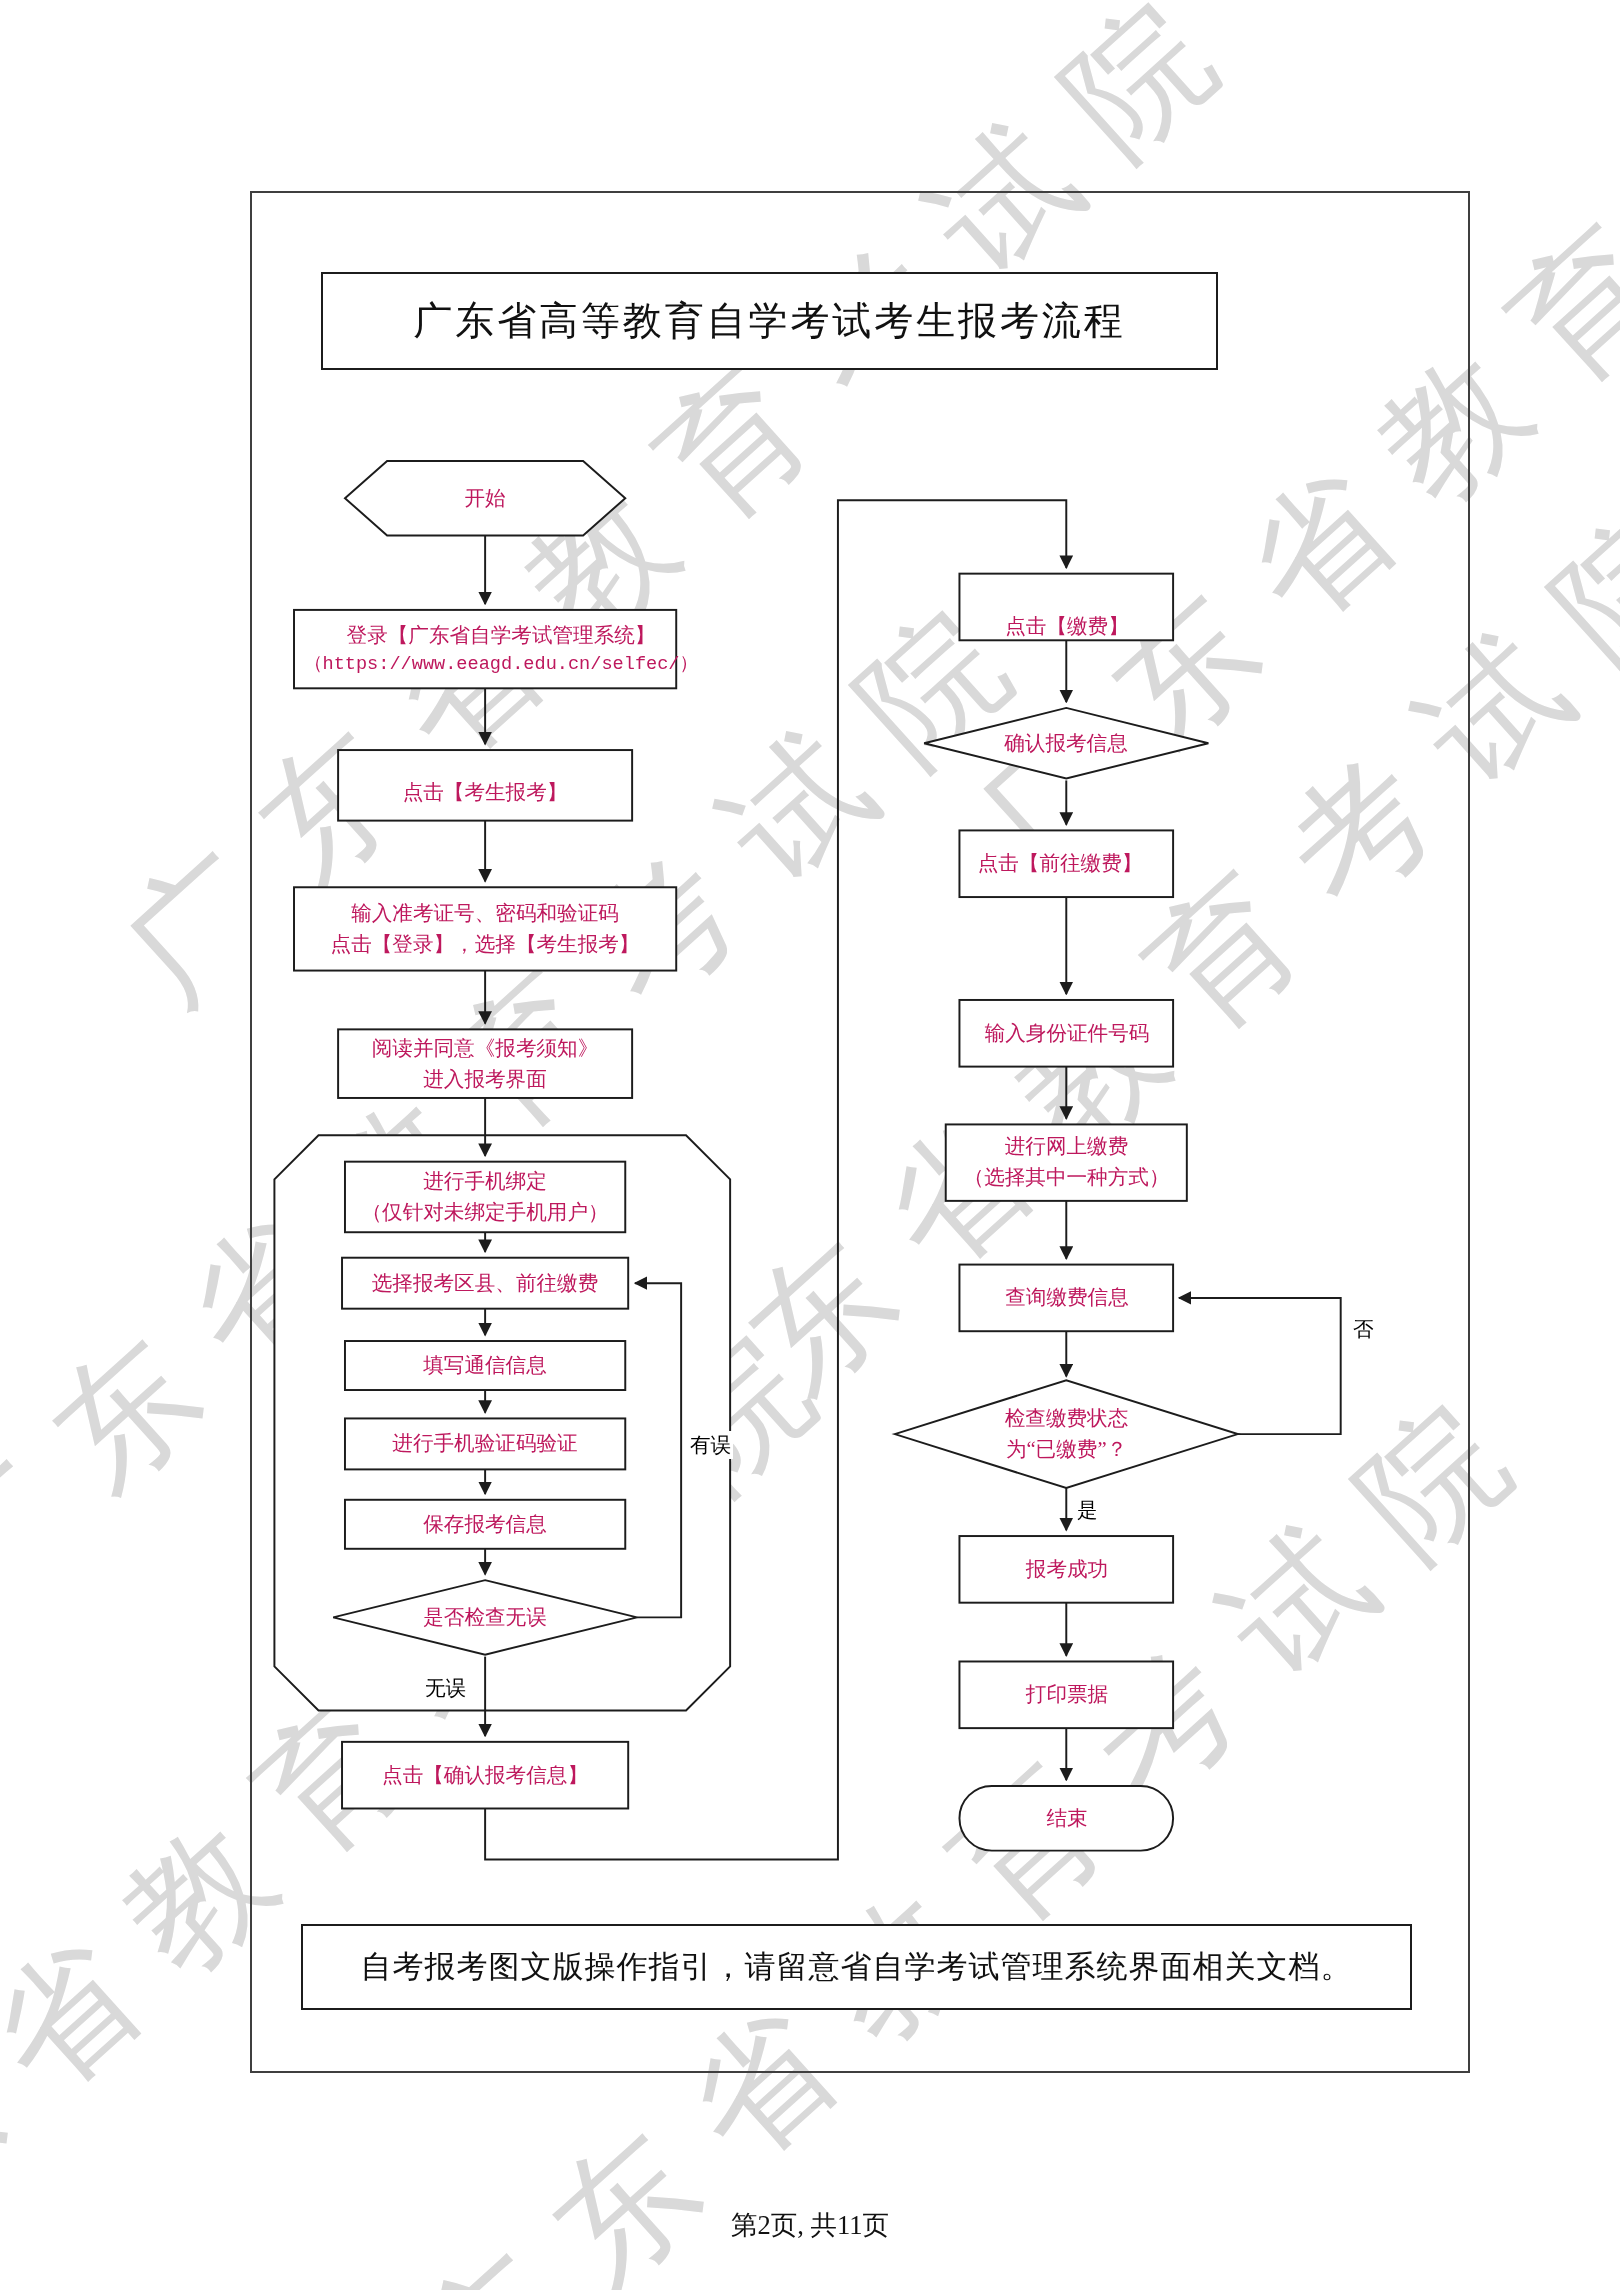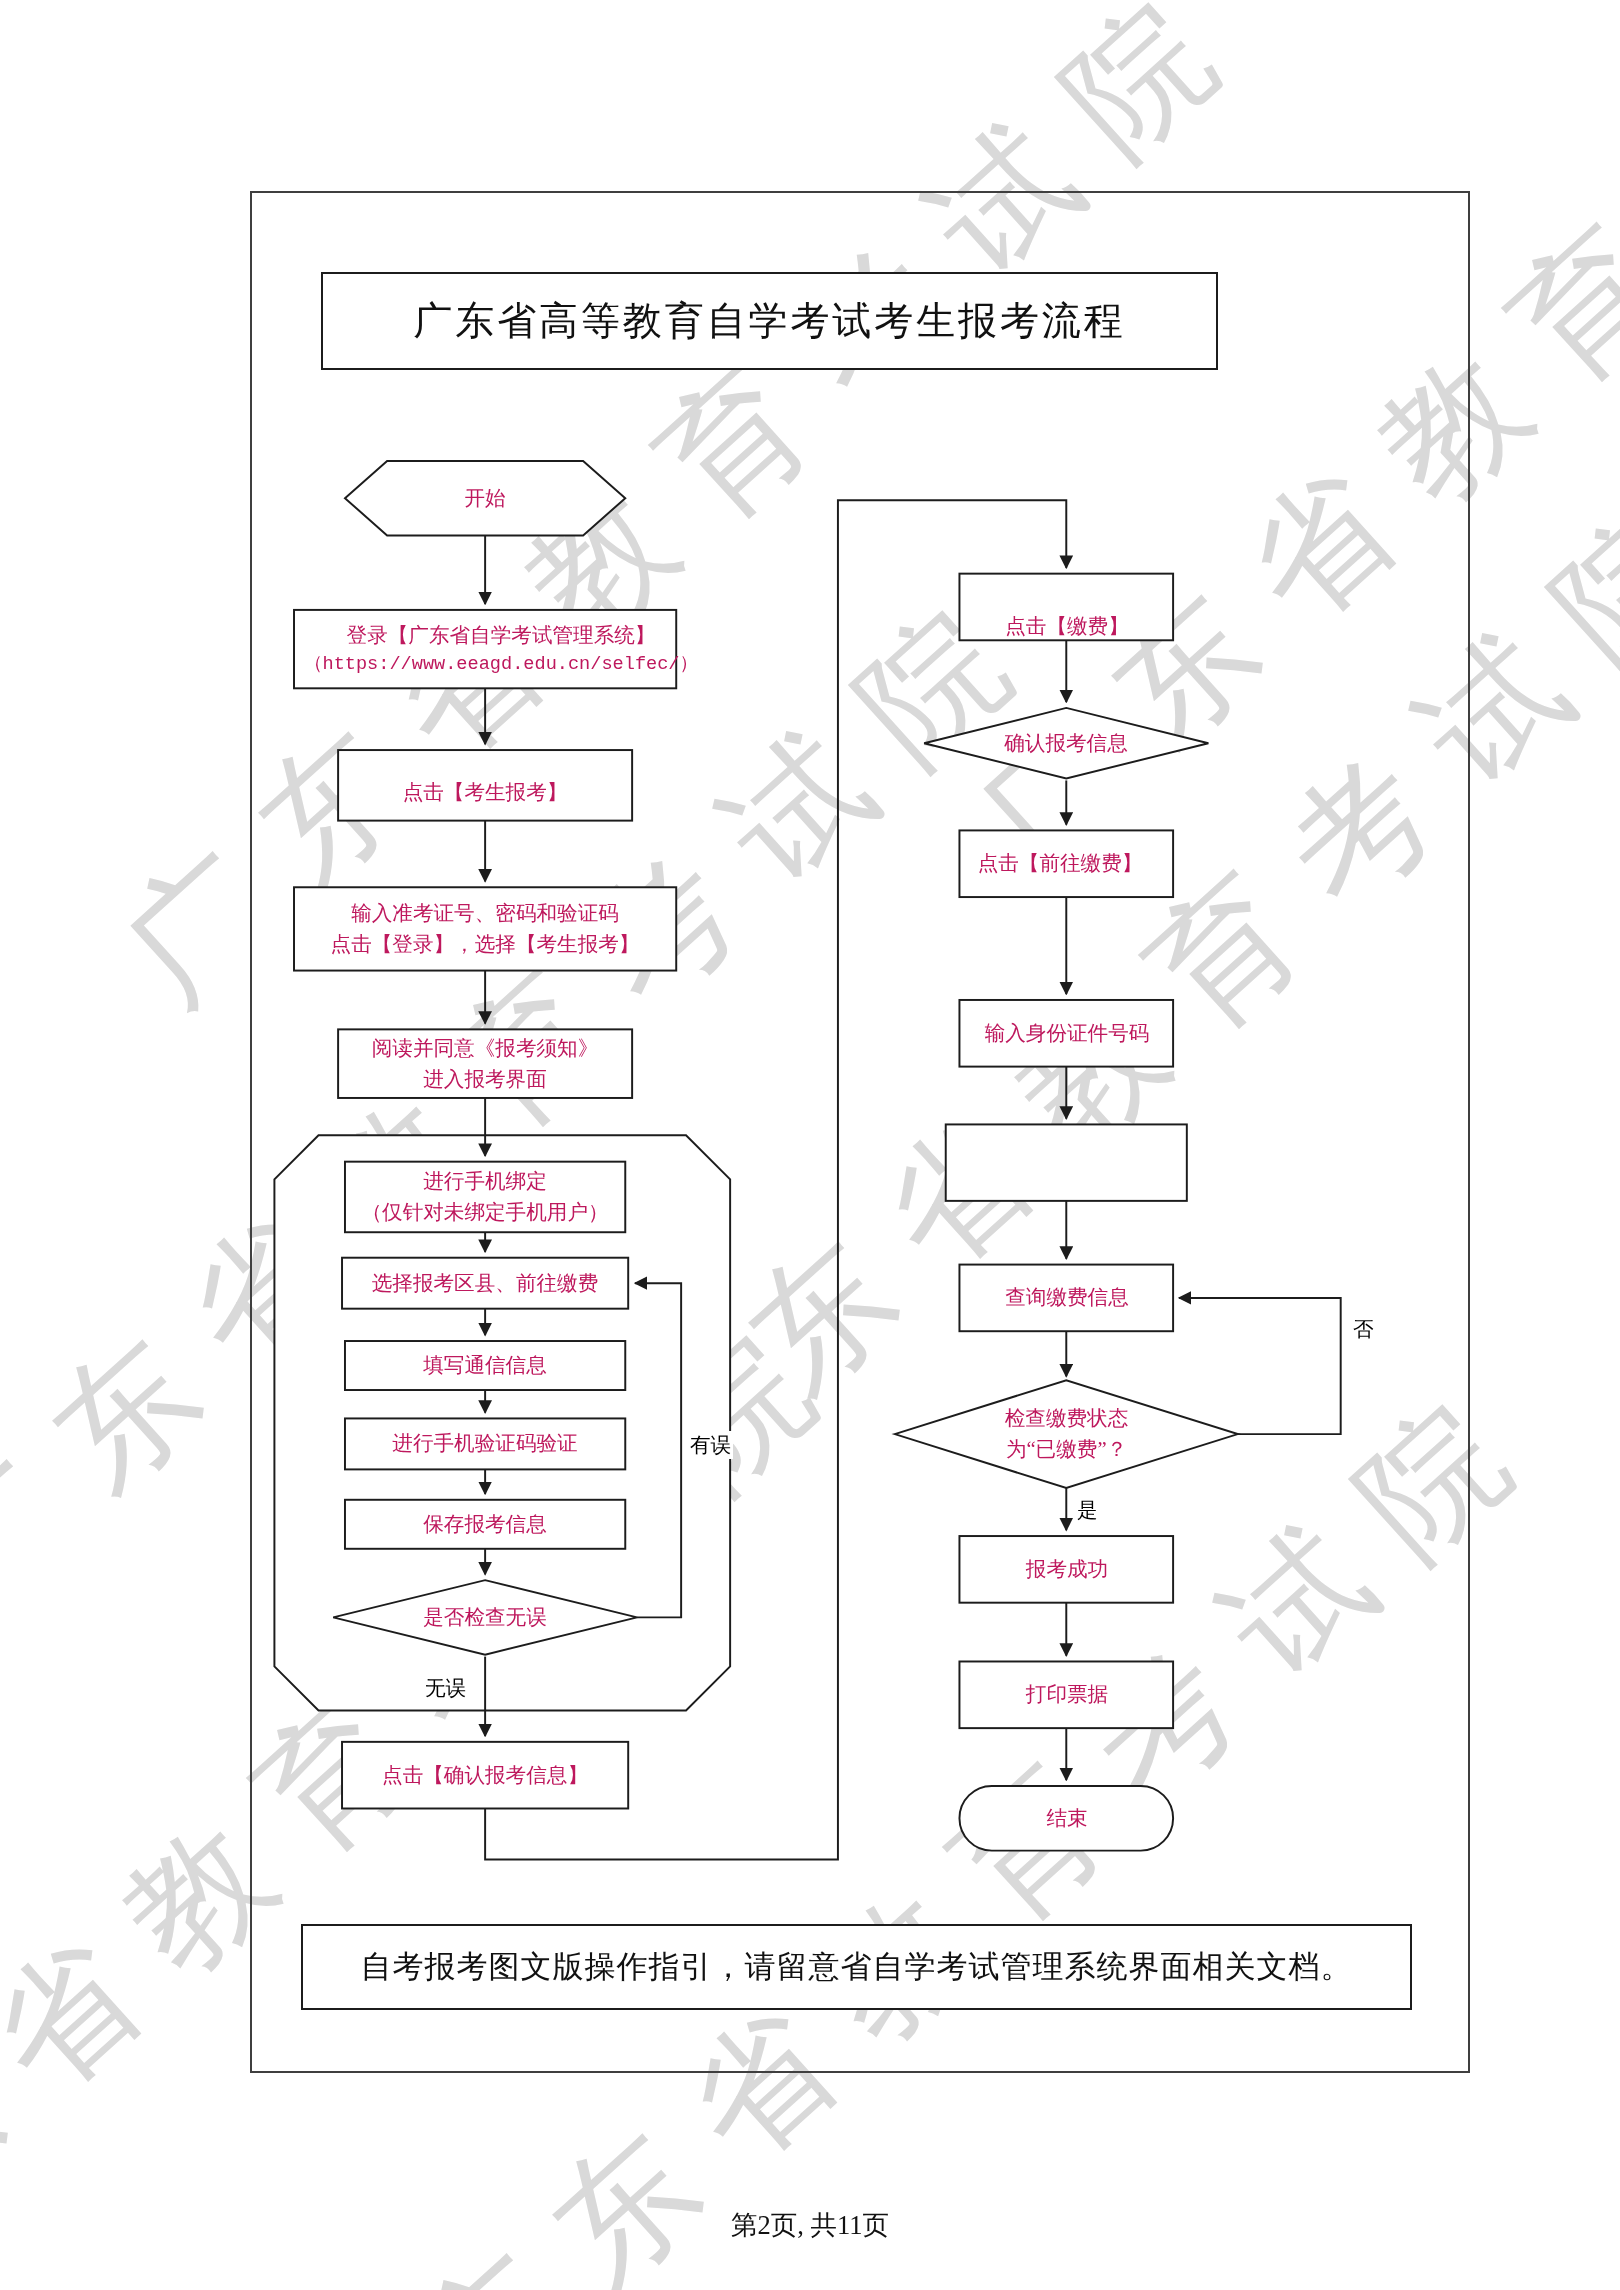--- a/index.html
+++ b/index.html
@@ -147,20 +147,22 @@
   <div class="node-label" style="left:345px;top:1341px;width:280px;height:49px">填写通信信息</div>
   <div class="node-label" style="left:345px;top:1418px;width:280px;height:51px">进行手机验证码验证</div>
   <div class="node-label" style="left:345px;top:1500px;width:280px;height:49px">保存报考信息</div>
   <div class="node-label" style="left:333px;top:1580px;width:304px;height:74px">是否检查无误</div>
   <div class="node-label" style="left:342px;top:1742px;width:286px;height:67px">点击【确认报考信息】</div>
 
   <div class="node-label" style="left:960px;top:593px;width:214px;height:67px">点击【缴费】</div>
   <div class="node-label" style="left:924px;top:708px;width:284px;height:71px">确认报考信息</div>
   <div class="node-label" style="left:960px;top:830px;width:200px;height:67px">点击【前往缴费】</div>
   <div class="node-label" style="left:960px;top:1000px;width:214px;height:67px">输入身份证件号码</div>
+  <div class="node-label" style="left:946px;top:1124px;width:241px;height:76px">进行网上缴费
+（选择其中一种方式）</div>
   <div class="node-label" style="left:960px;top:1264px;width:214px;height:67px">查询缴费信息</div>
   <div class="node-label" style="left:895px;top:1382px;width:343px;height:104px">检查缴费状态
 为“已缴费”？</div>
   <div class="node-label" style="left:960px;top:1536px;width:214px;height:67px">报考成功</div>
   <div class="node-label" style="left:960px;top:1661px;width:214px;height:67px">打印票据</div>
   <div class="node-label" style="left:960px;top:1786px;width:214px;height:65px">结束</div>
 
   <div class="edge-label" style="left:688px;top:1431px">有误</div>
   <div class="edge-label" style="left:423px;top:1674px">无误</div>
   <div class="edge-label" style="left:1351px;top:1315px">否</div>

